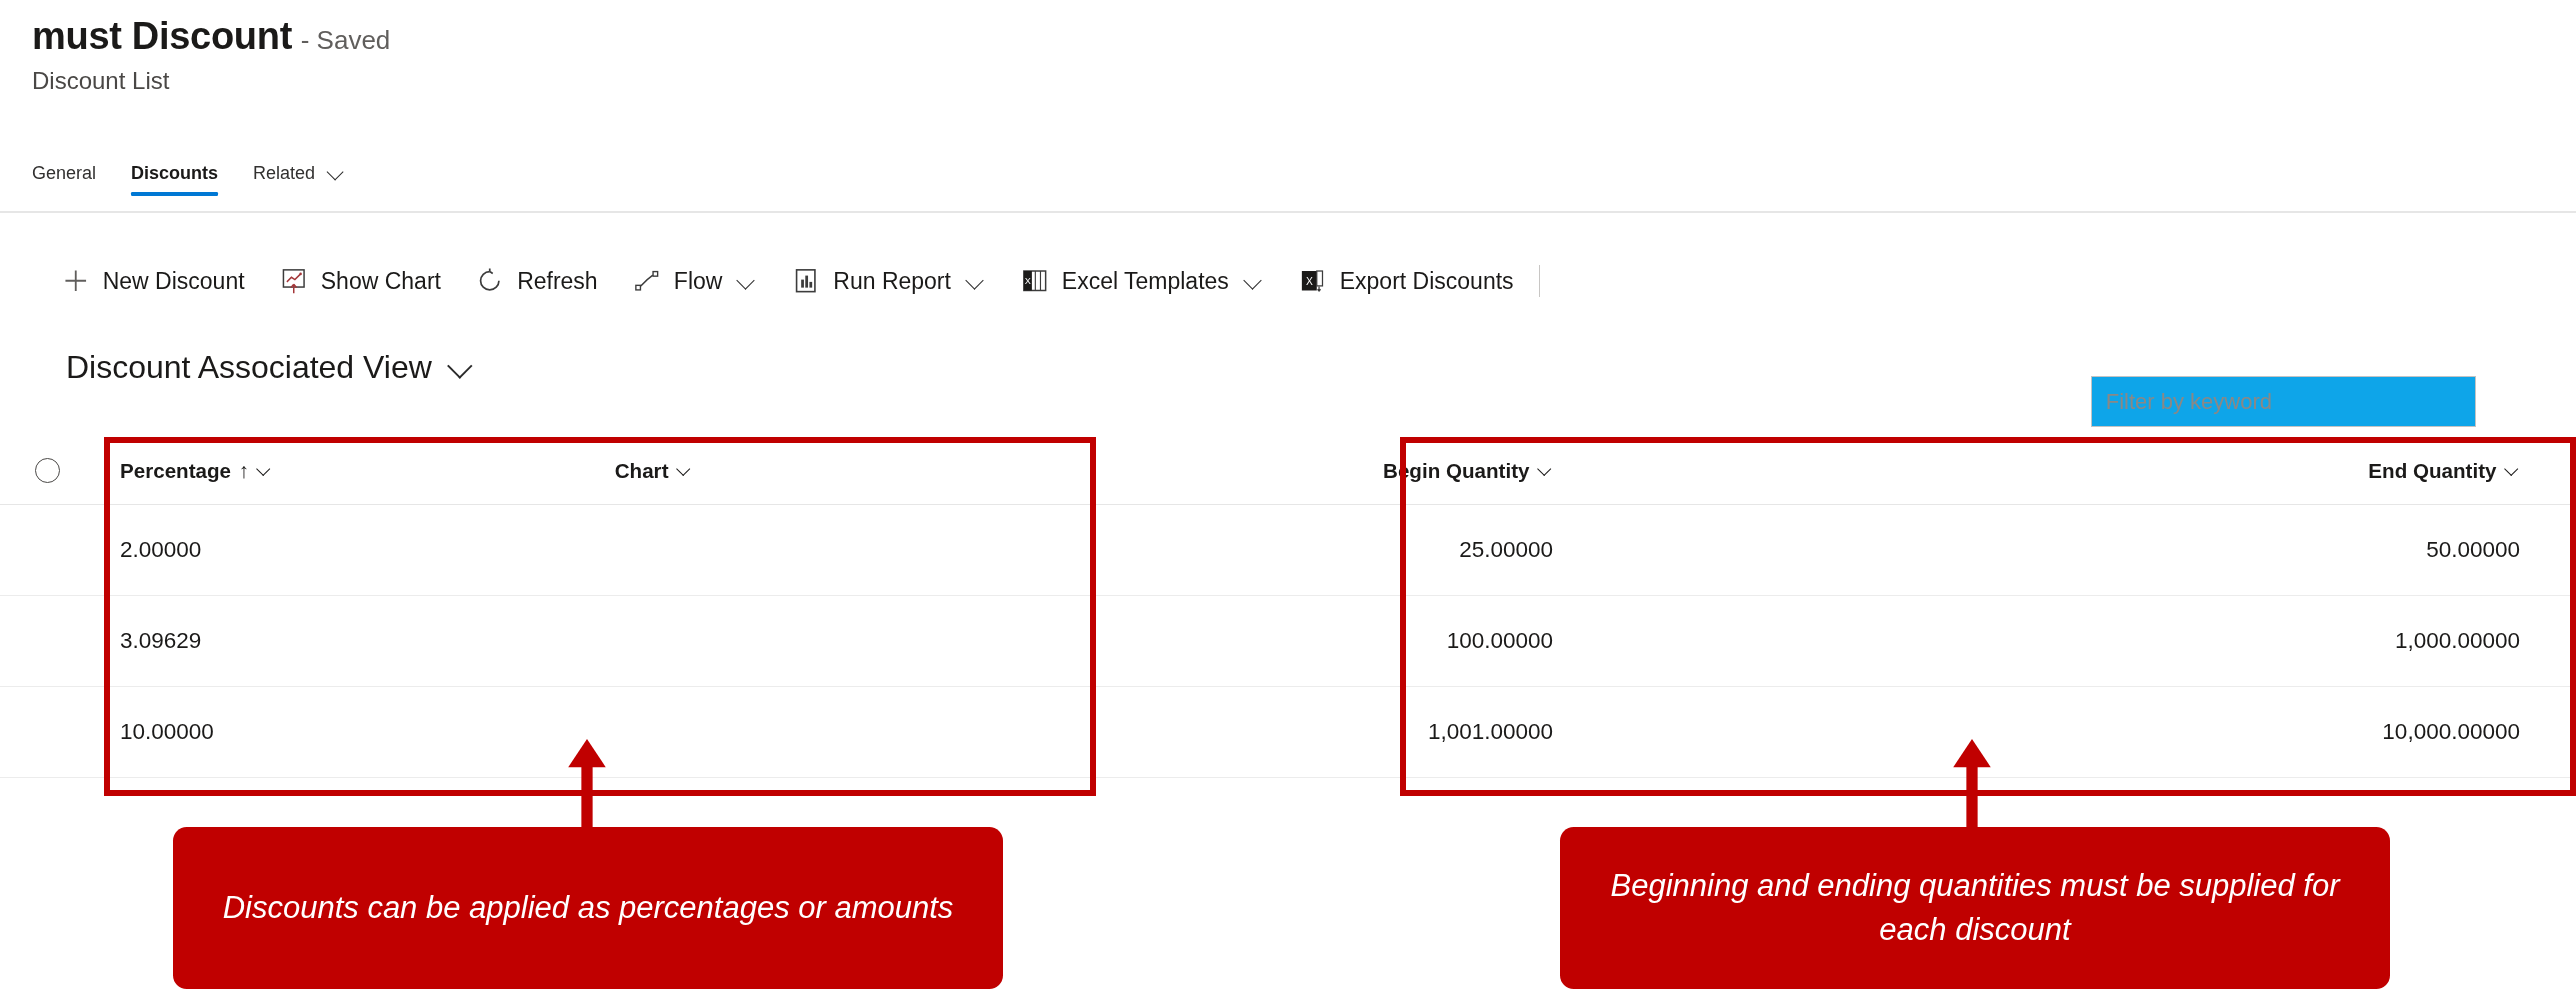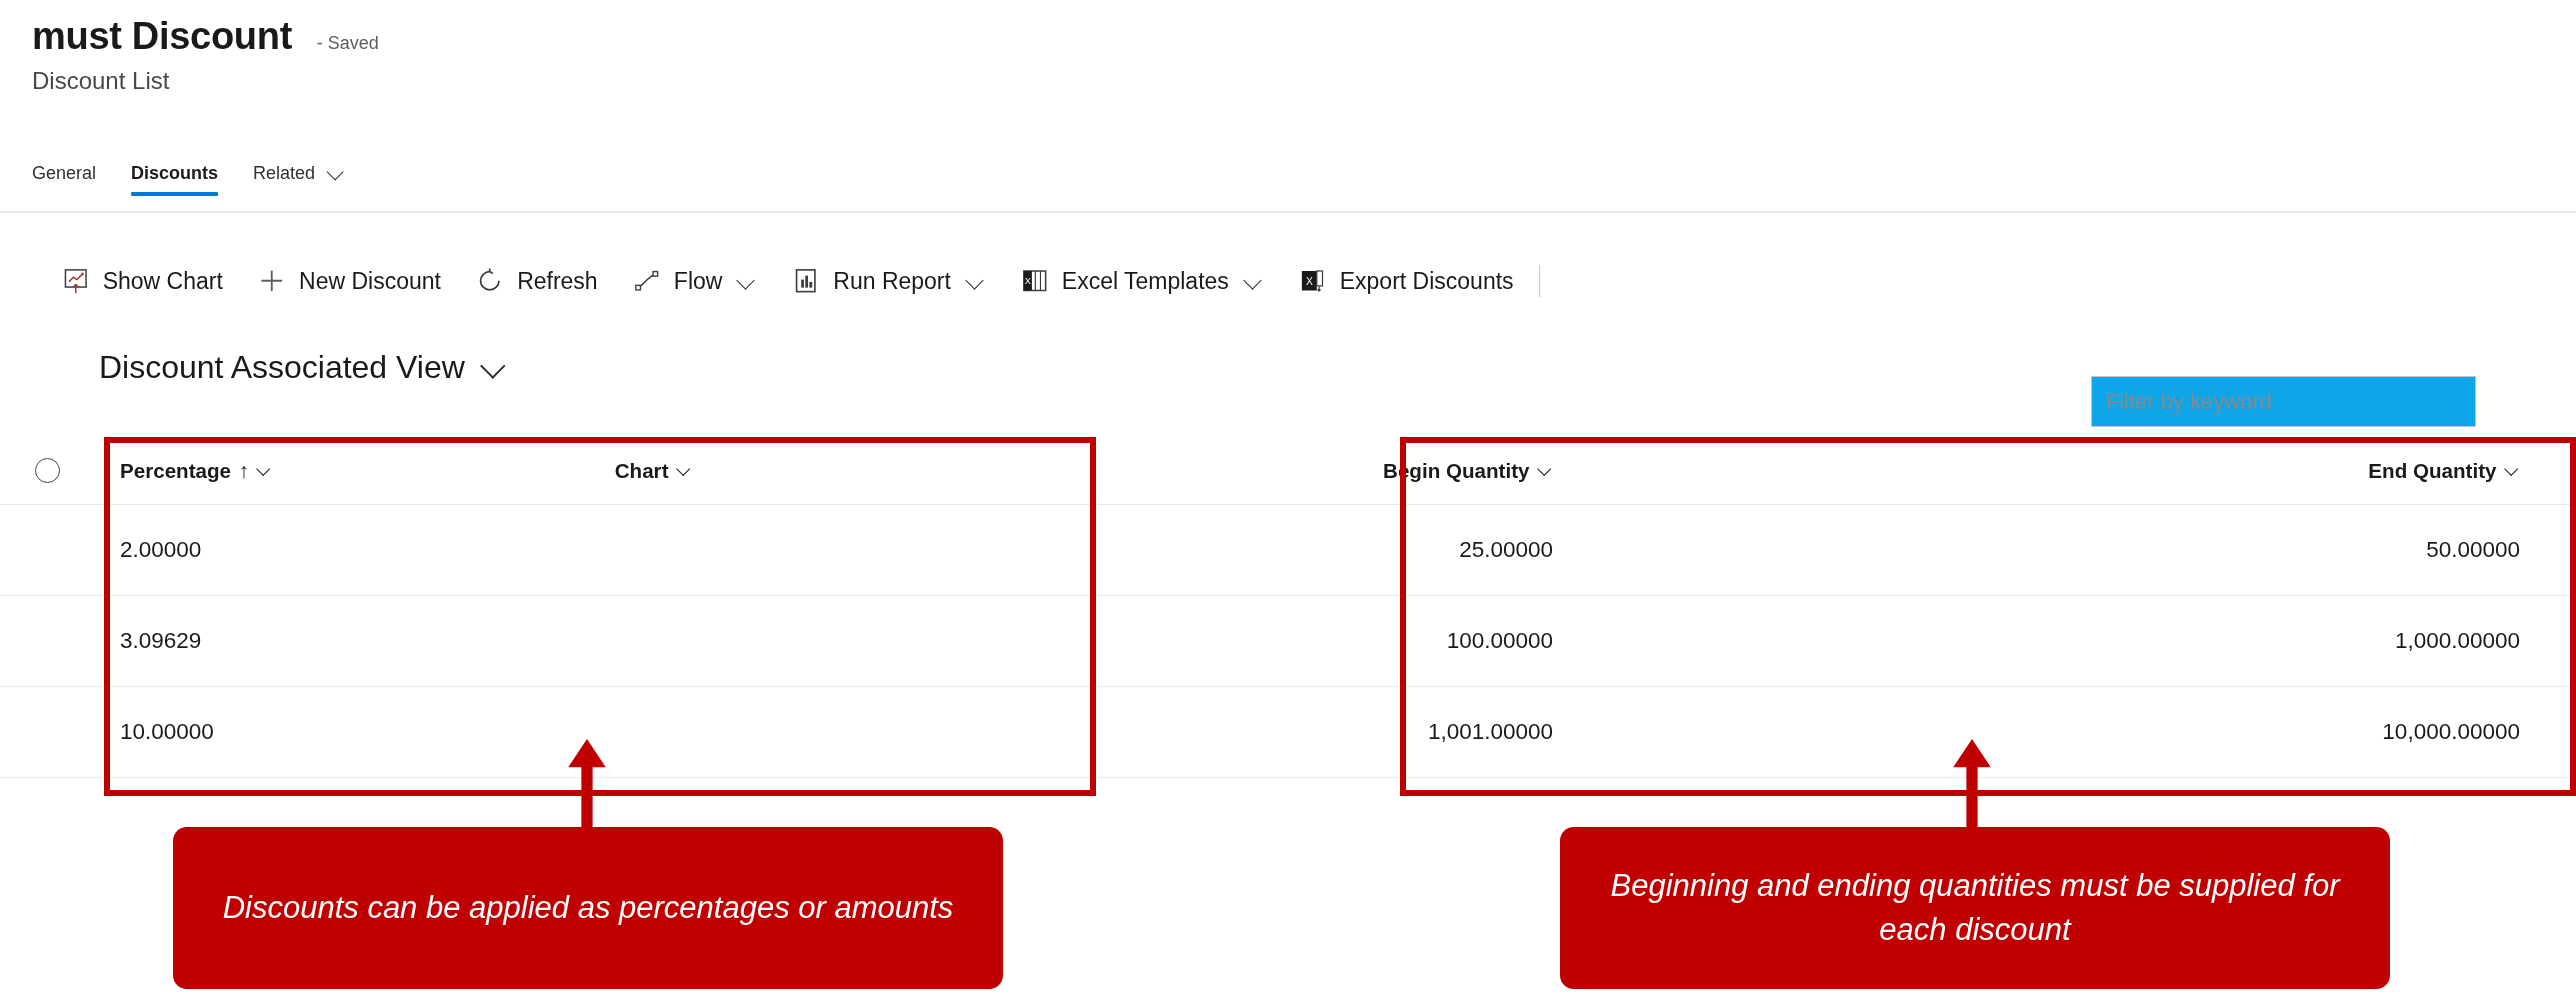--- a/index.html
+++ b/index.html
@@ -34,24 +34,23 @@
     gap: 8.7px;
     white-space: nowrap;
   }
   .record-title {
     font-size: 38px;
     font-weight: bold;
     color: #1b1a19;
     letter-spacing: -0.3px;
   }
   .record-saved {
-    font-size: 18px;
+    font-size: 26px;
     font-weight: normal;
     color: #605e5c;
-    margin-left: 16px;
   }
   .record-subtitle {
     margin-top: 8.7px;
     font-size: 24px;
     color: #4a4846;
   }
 
   
   .tabstrip {
     position: absolute;
@@ -192,21 +191,20 @@
     height: 78px;
   }
   .view-selector {
     position: absolute;
     left: 66px;
     top: 8.7px;
     display: flex;
     align-items: center;
     gap: 16px;
     cursor: pointer;
-    margin-left: 33px;
   }
   .view-name {
     font-size: 32px;
     color: #1b1a19;
     white-space: nowrap;
   }
   .view-selector .chev {
     width: 25px;
     height: 25px;
   }
@@ -389,36 +387,36 @@
       <span class="chev thin"></span>
     </div>
   </div>
   <div class="header-divider"></div>
 
   <div class="commandbar">
 
     <div class="cmd">
       <span class="ico">
         <svg width="27.5" height="27.5" viewBox="0 0 24 24">
+          <path d="M12 3 V21 M3 12 H21" stroke="#605e5c" stroke-width="1.6" fill="none"></path>
+        </svg>
+      </span>
+      <span class="lbl">New Discount</span>
+    </div>
+
+    <div class="cmd">
+      <span class="ico">
+        <svg width="27.5" height="27.5" viewBox="0 0 24 24">
           <rect x="3" y="2.5" width="18" height="15" fill="none" stroke="#3c3c3c" stroke-width="1.3"></rect>
           <polyline points="6,13 10,9 13,11 18,6" fill="none" stroke="#a4373a" stroke-width="1.3"></polyline>
           <circle cx="18" cy="6" r="1.1" fill="#a4373a"></circle>
           <path d="M12 23 V15 M12 15 L9.5 18 M12 15 L14.5 18" fill="none" stroke="#a4373a" stroke-width="1.3"></path>
         </svg>
       </span>
       <span class="lbl">Show Chart</span>
-    </div>
-
-    <div class="cmd">
-      <span class="ico">
-        <svg width="27.5" height="27.5" viewBox="0 0 24 24">
-          <path d="M12 3 V21 M3 12 H21" stroke="#605e5c" stroke-width="1.6" fill="none"></path>
-        </svg>
-      </span>
-      <span class="lbl">New Discount</span>
     </div>
 
     <div class="cmd">
       <span class="ico">
         <svg width="27.5" height="27.5" viewBox="0 0 24 24">
           <path d="M20 12 A8 8 0 1 1 12 4" fill="none" stroke="#3c3c3c" stroke-width="1.5"></path>
           <path d="M12 4 L12 1.2 M12 4 L14.6 5.6" fill="none" stroke="#3c3c3c" stroke-width="1.5"></path>
         </svg>
       </span>
       <span class="lbl">Refresh</span>

